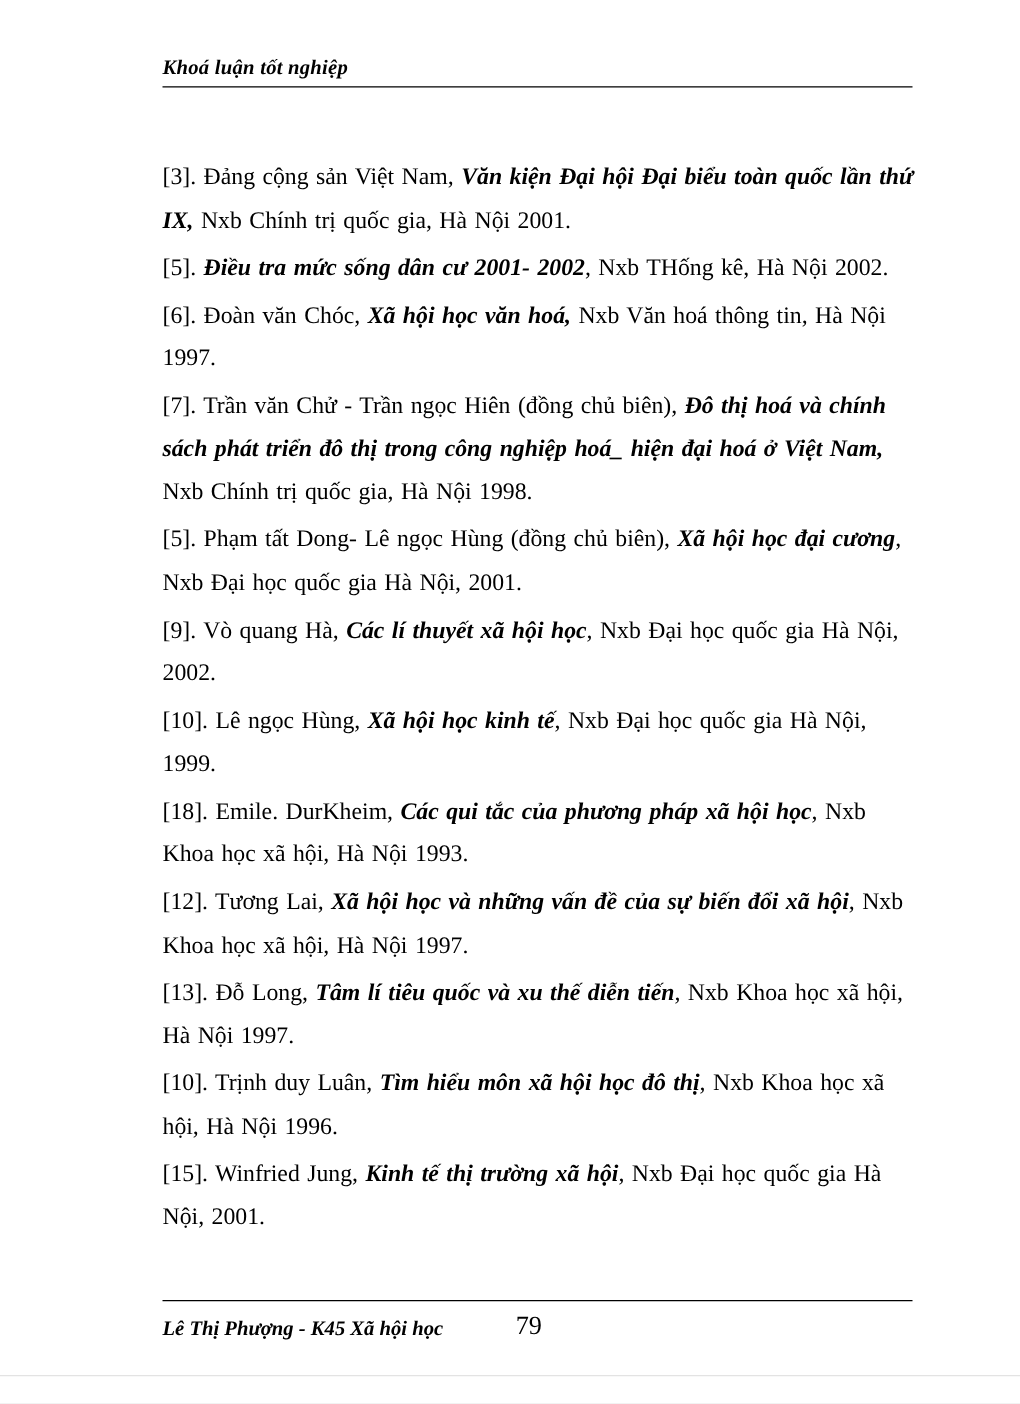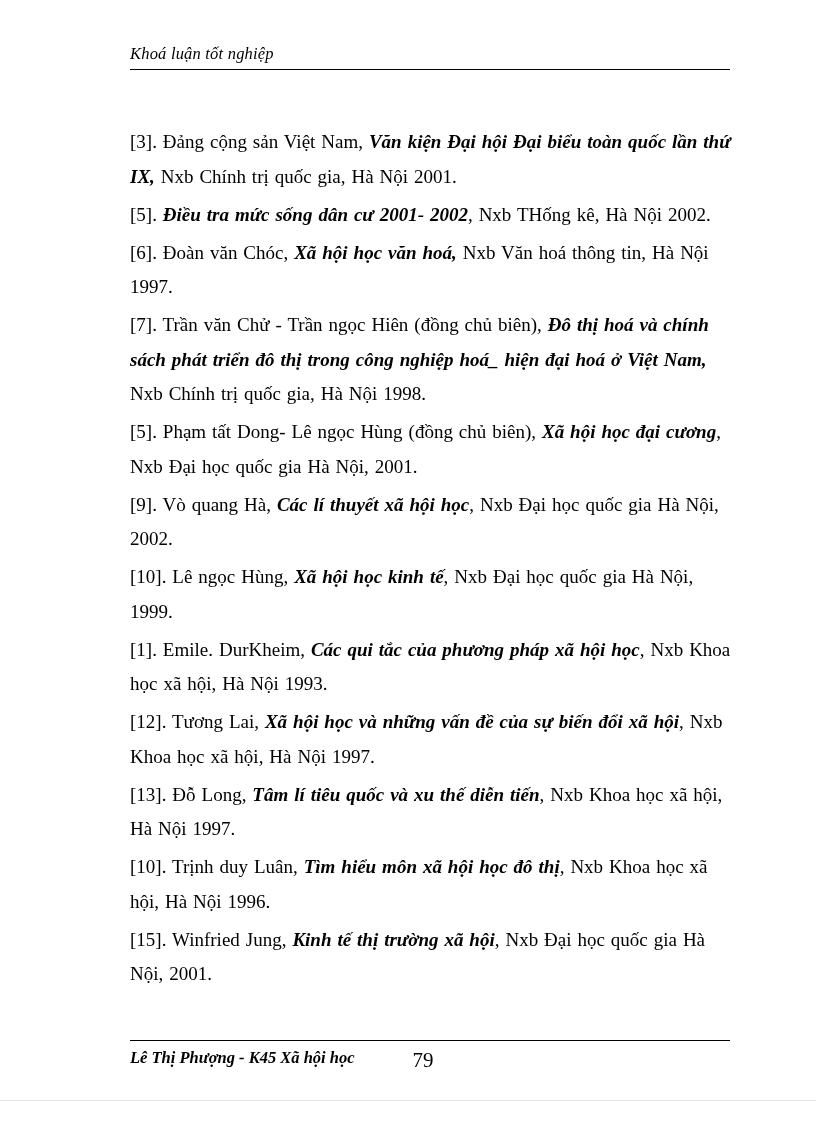--- a/index.html
+++ b/index.html
@@ -38,21 +38,21 @@
   }
   
   .header {
     position: absolute;
     left: 130px;
     top: 44px;
     width: 600px;
   }
   .header-title {
     font-family: "Liberation Serif", "DejaVu Serif", serif;
-    font-weight: normal;
+    font-weight: bold;
     font-style: italic;
     font-size: 16.5px;
     color: #000;
     letter-spacing: 0.2px;
     white-space: nowrap;
   }
   .header-rule {
     margin-top: 5px;
     border-top: 1.3px solid #000;
     width: 600px;
@@ -83,21 +83,21 @@
     top: 1040px;
     width: 600px;
   }
   .footer-rule {
     border-top: 1.3px solid #000;
     width: 600px;
   }
   .footer-line {
     margin-top: 7px;
     display: flex;
-    align-items: flex-start;
+    align-items: flex-end;
   }
   .footer-text {
     font-weight: bold;
     font-style: italic;
     font-size: 16.5px;
     color: #000;
     white-space: nowrap;
   }
   .footer-page {
     font-size: 21px;
@@ -117,21 +117,21 @@
   </div>
 
   <div class="body-area">
       <p class="ref"><span>[3]. Đảng cộng sản Việt Nam, </span><span class="ti">Văn kiện Đại hội Đại biểu toàn quốc lần thứ IX,</span><span> Nxb Chính trị quốc gia, Hà Nội 2001.</span></p>
       <p class="ref"><span>[5]. </span><span class="ti">Điều tra mức sống dân cư 2001- 2002</span><span>, Nxb THống kê, Hà Nội 2002.</span></p>
       <p class="ref"><span>[6]. Đoàn văn Chóc, </span><span class="ti">Xã hội học văn hoá,</span><span> Nxb Văn hoá thông tin, Hà Nội 1997.</span></p>
       <p class="ref"><span>[7]. Trần văn Chử - Trần ngọc Hiên (đồng chủ biên), </span><span class="ti">Đô thị hoá và chính sách phát triển đô thị trong công nghiệp hoá_ hiện đại hoá ở Việt Nam,</span><span> Nxb Chính trị quốc gia, Hà Nội 1998.</span></p>
       <p class="ref"><span>[5]. Phạm tất Dong- Lê ngọc Hùng (đồng chủ biên), </span><span class="ti">Xã hội học đại cương</span><span>, Nxb Đại học quốc gia Hà Nội, 2001.</span></p>
       <p class="ref"><span>[9]. Vò quang Hà, </span><span class="ti">Các lí thuyết xã hội học</span><span>, Nxb Đại học quốc gia Hà Nội, 2002.</span></p>
       <p class="ref"><span>[10].  Lê ngọc Hùng, </span><span class="ti">Xã hội học kinh tế</span><span>, Nxb Đại học quốc gia Hà Nội, 1999.</span></p>
-      <p class="ref"><span>[1].  Emile.  DurKheim,  </span><span class="ti">Các qui tắc của phương pháp xã hội học</span><span>, Nxb Khoa học xã hội, Hà Nội 1993.</span></p>
+      <p class="ref"><span>[18].  Emile.  DurKheim,  </span><span class="ti">Các qui tắc của phương pháp xã hội học</span><span>, Nxb Khoa học xã hội, Hà Nội 1993.</span></p>
       <p class="ref"><span>[12].  Tương Lai, </span><span class="ti">Xã hội học và những vấn đề của sự biến đổi xã hội</span><span>, Nxb Khoa học xã hội, Hà Nội 1997.</span></p>
       <p class="ref"><span>[13]. Đỗ Long, </span><span class="ti">Tâm lí tiêu quốc và xu thế diễn tiến</span><span>, Nxb Khoa học xã hội, Hà Nội 1997.</span></p>
       <p class="ref"><span>[10].  Trịnh duy Luân, </span><span class="ti">Tìm hiểu môn xã hội học đô thị</span><span>, Nxb Khoa học xã hội, Hà Nội 1996.</span></p>
       <p class="ref"><span>[15].  Winfried Jung, </span><span class="ti">Kinh tế thị trường xã hội</span><span>, Nxb Đại học quốc gia Hà Nội, 2001.</span></p>
     </div>
 
   <div class="footer">
     <div class="footer-rule"></div>
     <div class="footer-line">
       <span class="footer-text">Lê Thị Phượng - K45 Xã hội học</span>

